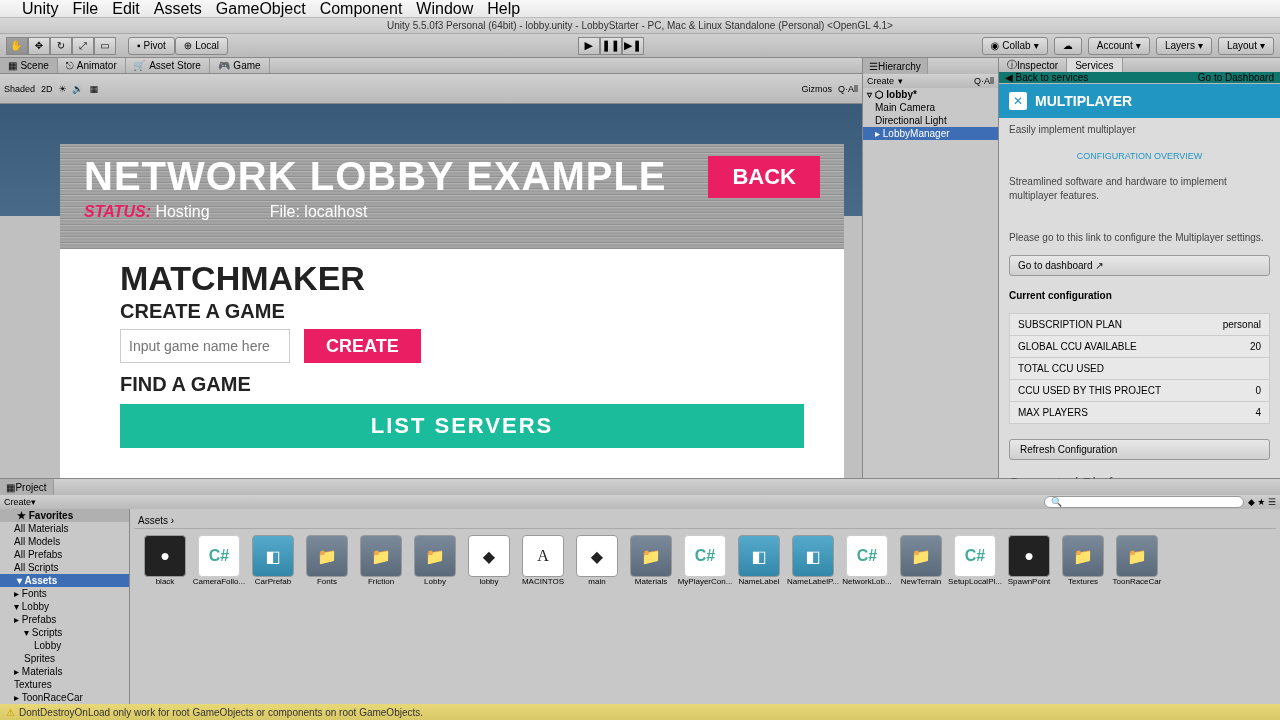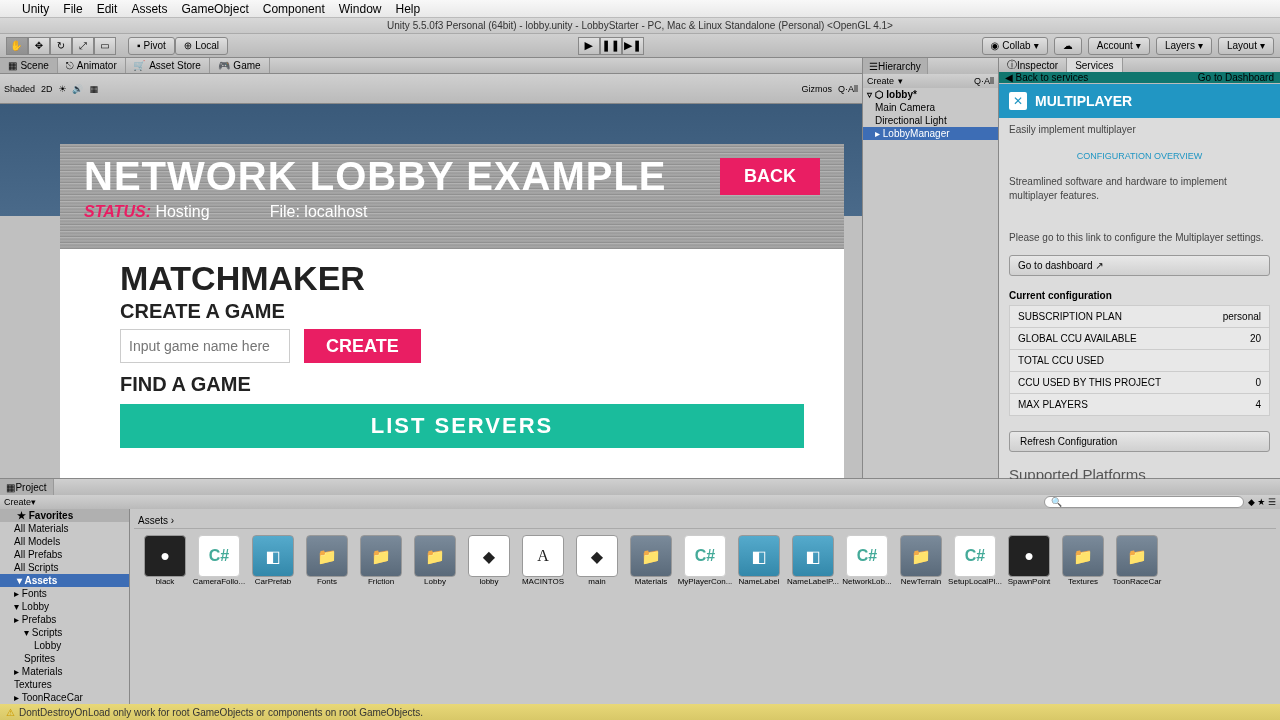--- a/index.html
+++ b/index.html
@@ -1,19 +1,19 @@
 <!DOCTYPE html>
 <html><head>
 <meta charset="utf-8">
 <style>
 * { margin: 0; padding: 0; box-sizing: border-box; font-family: Arial, Helvetica, sans-serif; }
 body { width: 1280px; height: 720px; background: #c0c0c0; overflow: hidden; position: relative; font-size: 11px; }
 
 
-.mac-menubar { height: 18px; background: linear-gradient(#f8f8f8,#e8e8e8); display: flex; align-items: center; padding: 0 8px; font-size: 12px; gap: 14px; border-bottom: 1px solid #bbb; }
+.mac-menubar { height: 18px; background: linear-gradient(#f8f8f8,#e8e8e8); display: flex; align-items: center; padding: 0 8px; font-size: 16px; gap: 14px; border-bottom: 1px solid #bbb; }
 .apple-logo { font-size: 12px; }
 .mac-menubar span { cursor: default; }
 
 
 .titlebar { height: 16px; background: linear-gradient(#d8d8d8,#c8c8c8); text-align: center; font-size: 10px; color: #333; line-height: 16px; border-bottom: 1px solid #aaa; }
 
 
 .toolbar { height: 24px; background: linear-gradient(#d0d0d0,#bababa); display: flex; align-items: center; padding: 0 6px; border-bottom: 1px solid #888; }
 .tool-group { display: flex; gap: 0; margin-right: 12px; }
 .tool-btn { width: 22px; height: 18px; background: linear-gradient(#e0e0e0,#c0c0c0); border: 1px solid #888; display: flex; align-items: center; justify-content: center; font-size: 10px; }
@@ -32,21 +32,21 @@
 .scene-tab { padding: 0 8px; display: flex; align-items: center; gap: 3px; border-right: 1px solid #999; }
 .scene-tab.active { background: #b0b0b0; }
 .scene-toolbar { height: 30px; background: linear-gradient(#d0d0d0,#bababa); display: flex; align-items: center; font-size: 9px; padding: 0 4px; gap: 6px; border-bottom: 1px solid #888; }
 .scene-view { flex: 1; background: linear-gradient(#3a5a7a 0%, #4a6a8a 30%, #c0c0c0 30%, #c0c0c0 100%); position: relative; overflow: hidden; }
 
 
 .lobby-ui { position: absolute; left: 60px; top: 40px; width: 784px; height: 340px; background: #fff; }
 .lobby-header { height: 105px; background: repeating-linear-gradient(0deg, #888, #aaa 2px, #999 4px, #bbb 6px); display: flex; flex-direction: column; padding: 10px 24px; }
 .lobby-title-row { display: flex; align-items: center; justify-content: space-between; }
 .lobby-title { font-size: 40px; font-weight: 900; color: #fff; letter-spacing: 1px; }
-.back-btn { background: #e91e63; color: #fff; font-size: 18px; font-weight: bold; padding: 8px 24px; border: none; }
+.back-btn { background: #e91e63; color: #fff; font-size: 22px; font-weight: bold; padding: 8px 24px; border: none; }
 .lobby-status-row { display: flex; gap: 60px; margin-top: 4px; font-size: 16px; color: #fff; }
 .status-label { color: #e91e63; font-weight: bold; font-style: italic; }
 .lobby-body { padding: 10px 40px; margin-left: 20px; }
 .matchmaker-title { font-size: 34px; font-weight: 900; color: #222; }
 .section-label { font-size: 20px; font-weight: 900; color: #222; margin-top: 2px; }
 .create-row { display: flex; gap: 14px; margin-top: 6px; }
 .game-input { width: 170px; height: 34px; border: 1px solid #ccc; padding: 0 8px; font-size: 14px; color: #888; }
 .create-btn { background: #e91e63; color: #fff; font-size: 18px; font-weight: bold; padding: 6px 22px; border: none; }
 .list-servers-btn { width: 100%; height: 44px; background: #1abc9c; color: #fff; font-size: 22px; font-weight: bold; border: none; margin-top: 8px; letter-spacing: 2px; }
 
@@ -68,21 +68,21 @@
 .services-tab.active { background: #dcdcdc; }
 .services-nav { height: 16px; display: flex; align-items: center; justify-content: space-between; padding: 0 6px; background: #0f766e; border-bottom: 1px solid #bbb; }
 .mp-header { background: #2196c3; color: #fff; padding: 8px 10px; display: flex; align-items: center; gap: 8px; }
 .mp-icon { width: 18px; height: 18px; background: #fff; border-radius: 2px; display: flex; align-items: center; justify-content: center; color: #2196c3; font-size: 12px; }
 .mp-title { font-size: 14px; font-weight: bold; }
 .mp-subtitle { padding: 6px 10px; color: #444; }
 .config-link { text-align: center; padding: 10px; color: #2196c3; font-size: 9px; }
 .mp-desc { padding: 4px 10px; color: #444; line-height: 1.4; }
 .dashboard-btn { margin: 6px 10px; padding: 4px 8px; border: 1px solid #999; background: linear-gradient(#e8e8e8,#d0d0d0); display: inline-block; border-radius: 3px; }
 .config-section { padding: 8px 10px; }
-.config-title { font-weight: bold; margin-bottom: 4px; }
+.config-title { font-weight: bold; margin-bottom: 12px; }
 .config-row { display: flex; justify-content: space-between; background: #e8e8e8; padding: 5px 8px; border: 1px solid #ccc; margin-bottom: -1px; }
 .refresh-btn { margin: 8px 10px; padding: 4px 10px; border: 1px solid #999; background: linear-gradient(#e8e8e8,#d0d0d0); display: inline-block; border-radius: 3px; }
 .platforms-title { padding: 6px 10px 4px; font-size: 15px; color: #555; }
 .platform-tags { padding: 0 10px; display: flex; flex-wrap: wrap; gap: 4px; }
 .platform-tag { background: #bbb; color: #555; padding: 2px 6px; border-radius: 2px; font-size: 9px; }
 
 
 .project-panel { height: 226px; background: #c0c0c0; display: flex; flex-direction: column; border-top: 1px solid #888; }
 .project-tab-row { height: 16px; background: linear-gradient(#d0d0d0,#bababa); display: flex; font-size: 10px; }
 .project-tools { height: 14px; background: linear-gradient(#d0d0d0,#bababa); display: flex; align-items: center; padding: 0 4px; font-size: 9px; }

